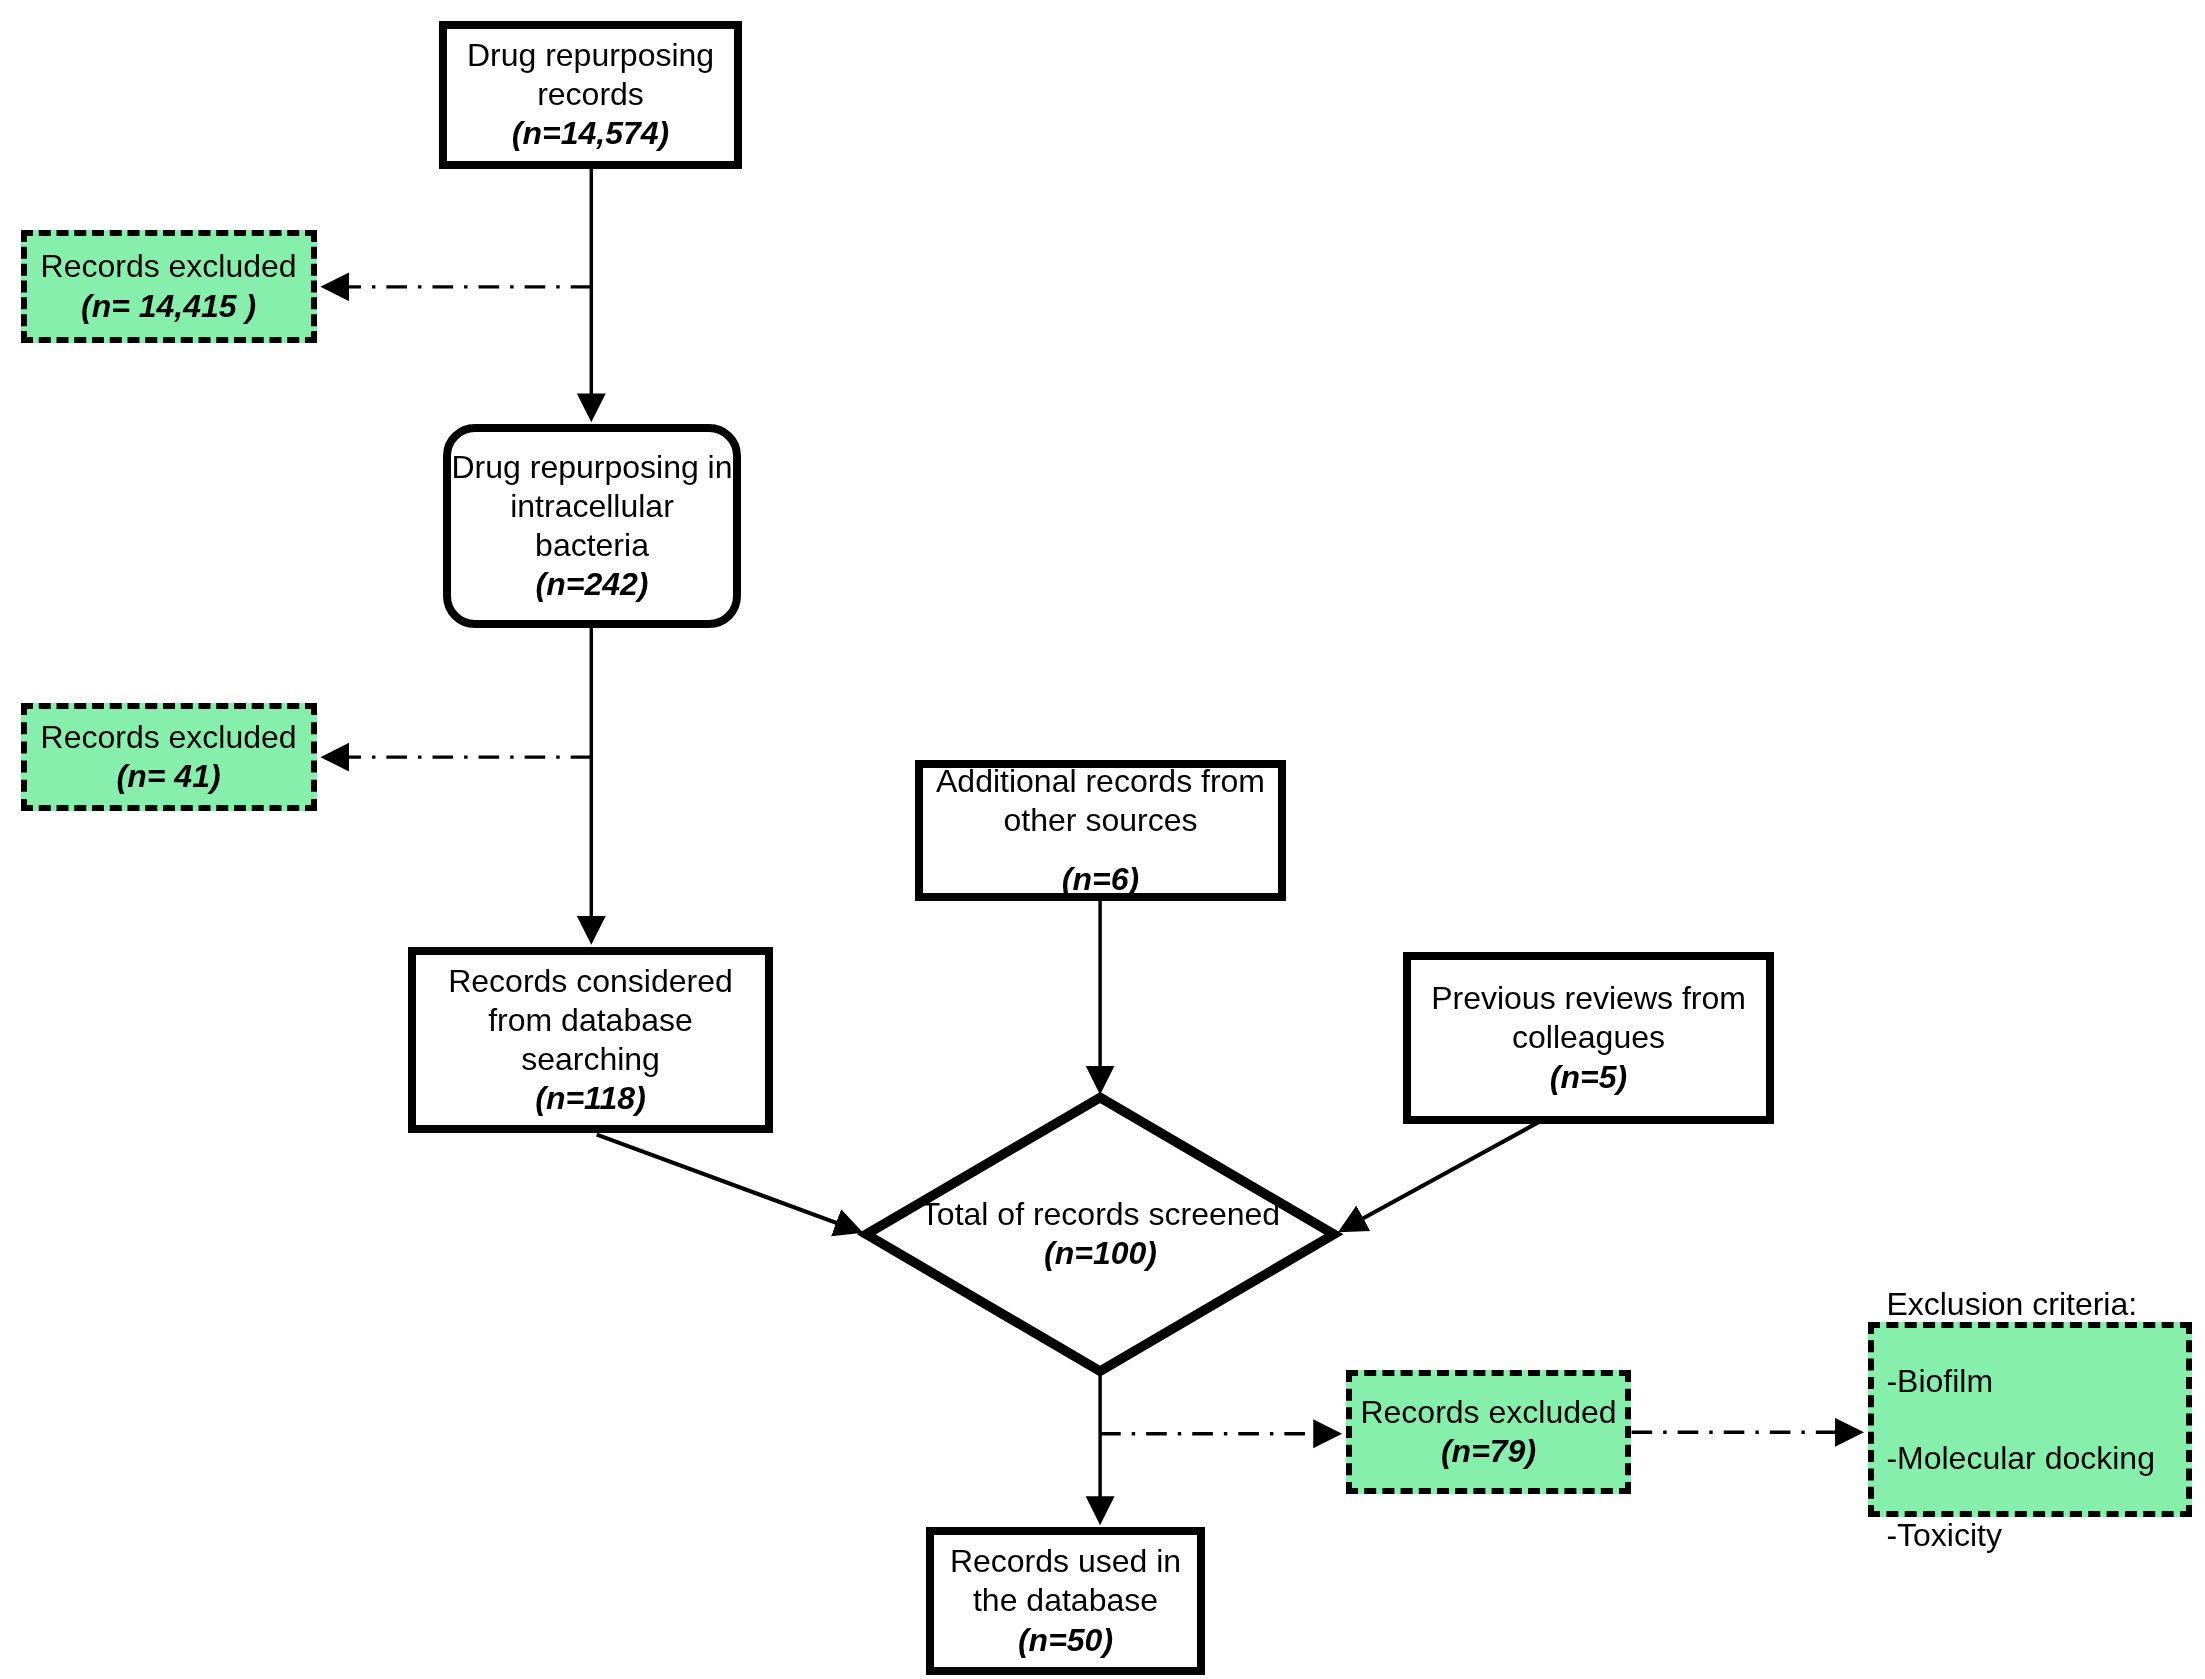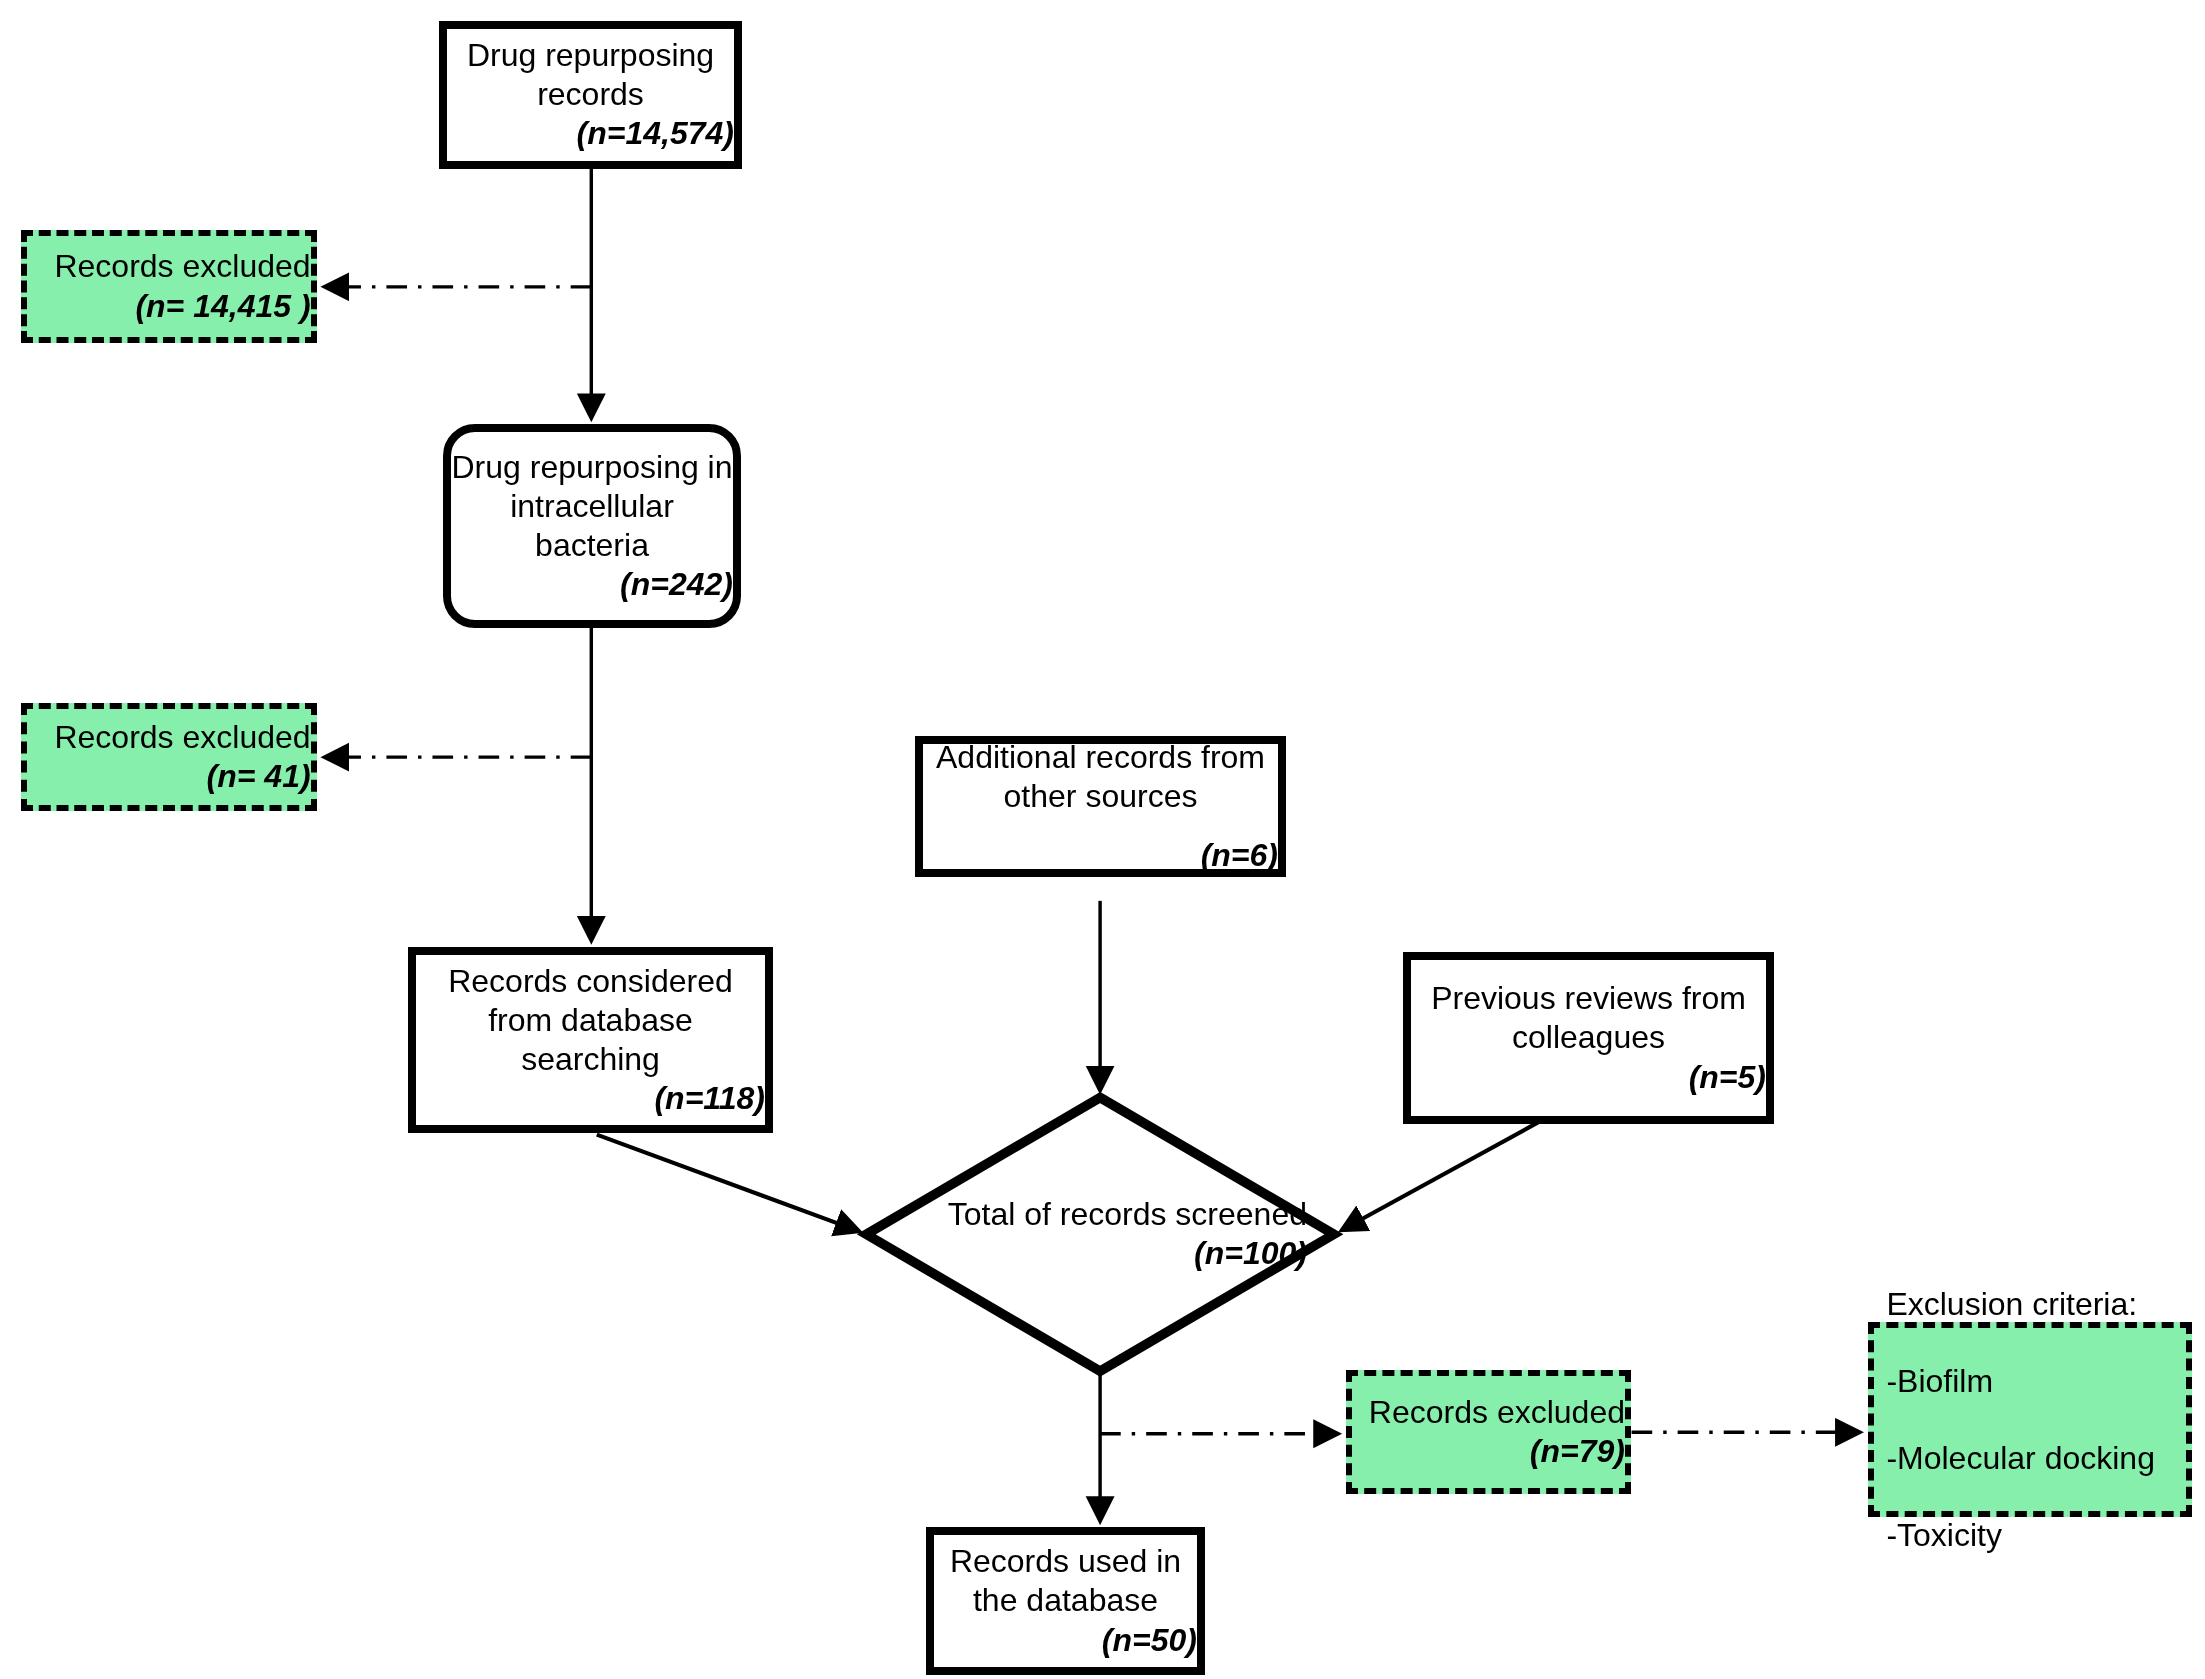--- a/index.html
+++ b/index.html
@@ -22,21 +22,21 @@
     width: 2205px;
     height: 1680px;
     z-index: 1;
   }
   .node {
     position: absolute;
     box-sizing: border-box;
     display: flex;
     flex-direction: column;
     justify-content: center;
-    align-items: flex-end;
+    align-items: center;
     text-align: center;
     background: #ffffff;
     font-size: 32px;
     line-height: 1.22;
     z-index: 2;
   }
   .node.solid { border: 8.3px solid #000000; }
   .node.dashed { border: 6.2px dashed #000000; background: #86efac; }
   .node.transparent { background: transparent; border: none; }
   .node .count { font-weight: 700; font-style: italic; }
@@ -79,21 +79,21 @@
   <div class="node solid" style="left:439px; top:20.6px; width:303px; height:148px;">
     <span class="label">Drug repurposing records</span>
     <span class="count">(n=14,574)</span>
   </div>
 
   <div class="node solid" style="left:443px; top:424px; width:298px; height:204px;border-radius:32px;">
     <span class="label">Drug repurposing in intracellular bacteria</span>
     <span class="count">(n=242)</span>
   </div>
 
-  <div class="node solid" style="left:915px; top:736px; width:371px; height:141px;gap:20px;">
+  <div class="node solid" style="left:915px; top:760px; width:371px; height:141px;gap:20px;">
     <span class="label">Additional records from other sources</span>
     <span class="count">(n=6)</span>
   </div>
 
   <div class="node solid" style="left:408px; top:947px; width:365px; height:186px;">
     <span class="label">Records considered from database searching</span>
     <span class="count">(n=118)</span>
   </div>
 
   <div class="node solid" style="left:1403px; top:952px; width:371px; height:172px;">

